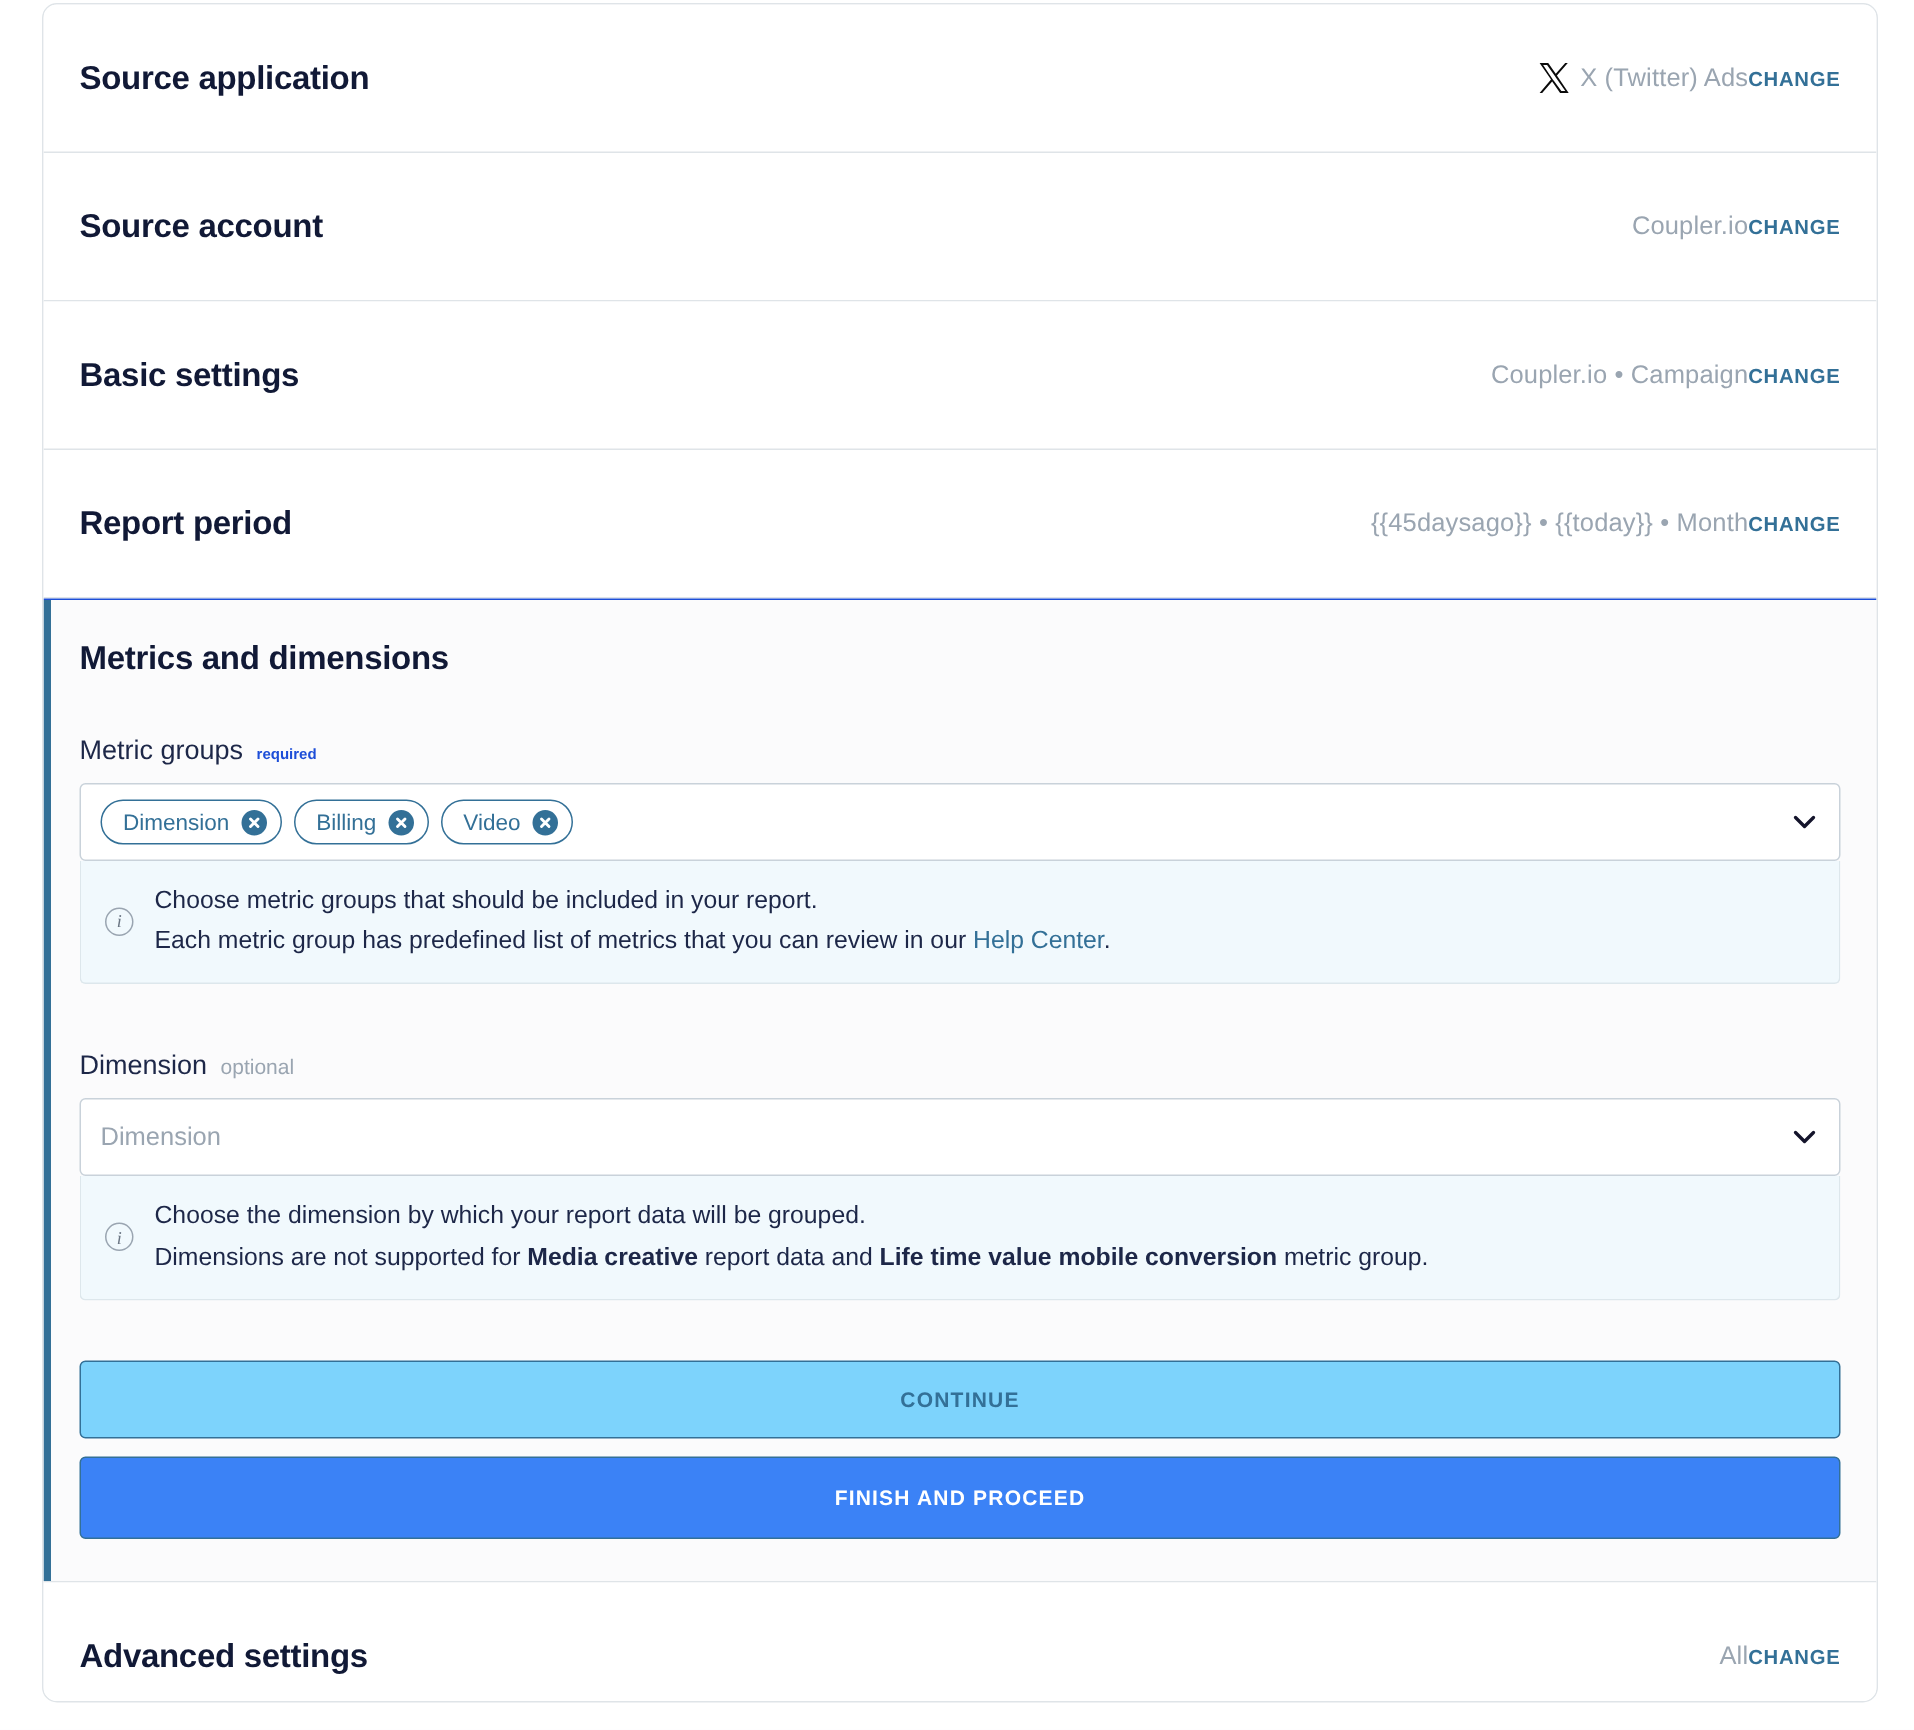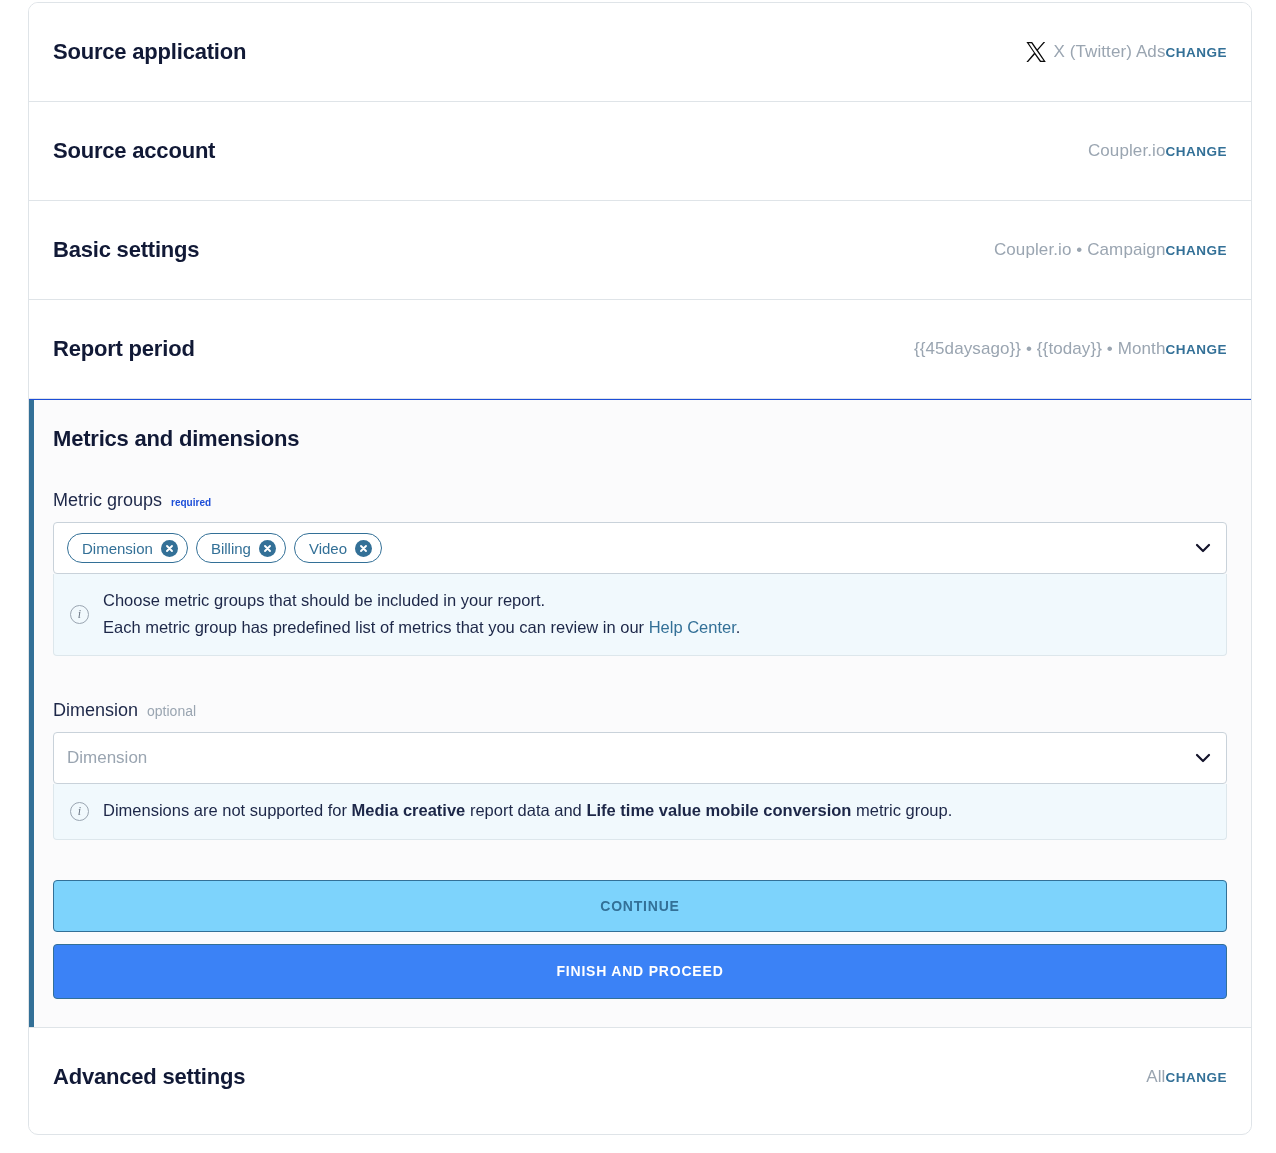--- a/index.html
+++ b/index.html
@@ -358,20 +358,21 @@
         <span class="chevron">
           <svg width="16" height="10" viewBox="0 0 16 10" aria-hidden="true">
             <path d="M2 2 L8 8 L14 2" stroke="#14142b" stroke-width="2.2" fill="none" stroke-linecap="round" stroke-linejoin="round"></path>
           </svg>
         </span>
       </div>
 
       <div class="hint">
         <span class="info-icon">i</span>
         <div class="hint-text">
+          <div>Choose the dimension by which your report data will be grouped.</div>
           <div><span>Dimensions are not supported for </span><b>Media creative</b><span> report data and </span><b>Life time value mobile conversion</b><span> metric group.</span></div>
         </div>
       </div>
 
       <div class="gap-btn"></div>
 
       <div class="btn btn-outline">CONTINUE</div>
       <div class="btn btn-primary">FINISH AND PROCEED</div>
     </div>
 

